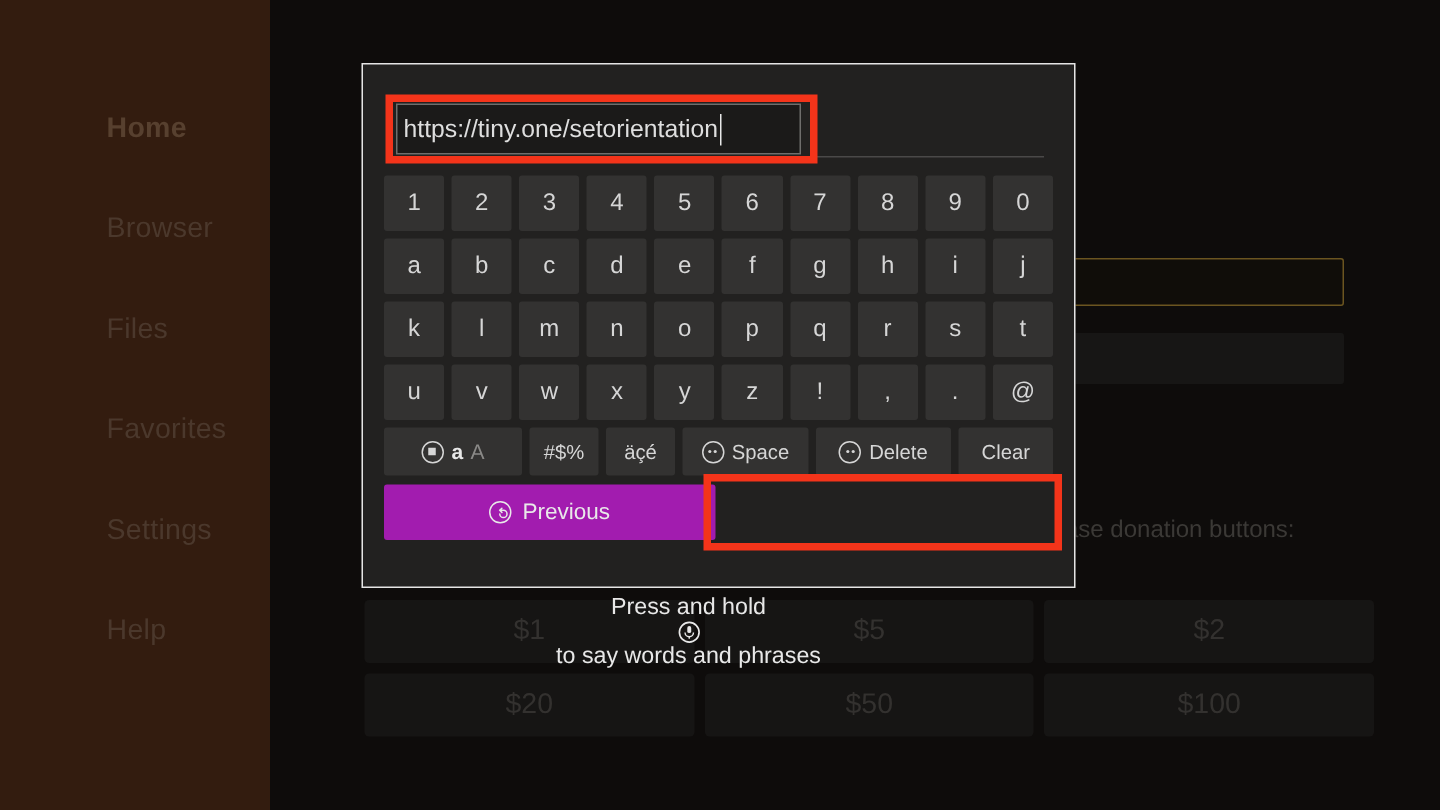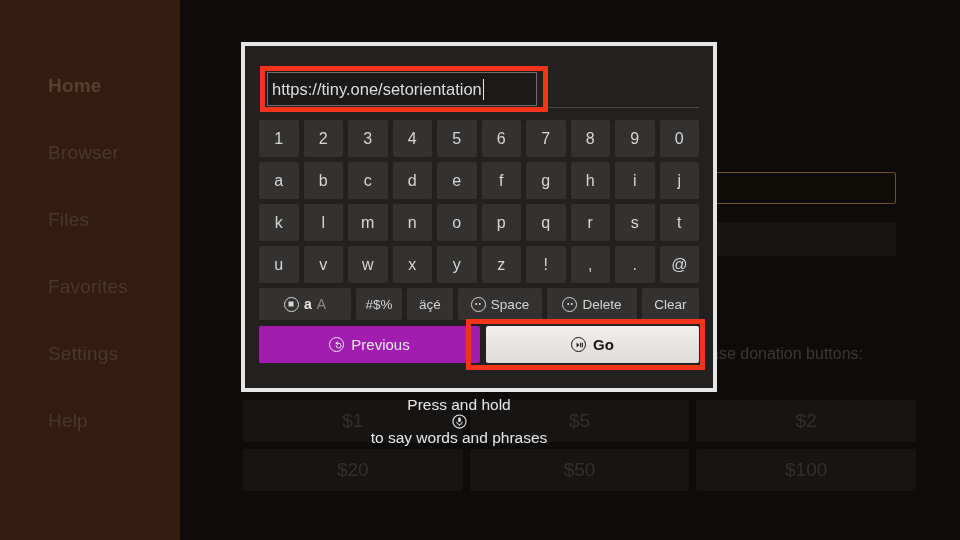--- a/index.html
+++ b/index.html
@@ -25,21 +25,21 @@
     left: 0; top: 0;
     width: 180px;
     height: 540px;
     background: #331c0f;
     padding-top: 52px;
   }
   .side-item {
     height: 67px;
     display: flex;
     align-items: center;
-    padding-left: 48px;
+    padding-left: 71px;
     font-size: 19px;
     color: #4b382c;
     letter-spacing: .2px;
   }
   .side-item.active {
     color: #57402f;
     font-weight: bold;
   }
 
   
@@ -116,21 +116,21 @@
     vertical-align: -2px;
   }
 
   
   .kb-modal {
     position: absolute;
     left: 241px; top: 42px;
     width: 476px;
     height: 350px;
     background: #222120;
-    border: 4px solid #e5e5e5;
+    border: 1px solid #e5e5e5;
     z-index: 20;
     padding: 12px 14px 0 14px;
   }
 
   .input-wrap {
     position: relative;
     height: 44px;
     margin: 14px 0 4px 0;
   }
   .url-field {
@@ -432,30 +432,20 @@
 
         <div class="act-prev">
           <span class="rc">
             <svg viewBox="0 0 12 12" width="12" height="12">
               <path d="M7.6 4.2H5.1M5.1 4.2l1.5-1.4M5.1 4.2l1.5 1.4M7.6 4.2a2.4 2.4 0 1 1-2.4 2.4" fill="none" stroke="currentColor" stroke-width="1" stroke-linecap="round" stroke-linejoin="round"></path>
             </svg>
           </span>
           <span>Previous</span>
         </div>
 
-        <div class="act-go">
-          <span class="rc">
-            <svg viewBox="0 0 12 12" width="12" height="12">
-              <path d="M3.6 3.6L6.3 6 3.6 8.4Z" fill="currentColor"></path>
-              <rect x="7.1" y="3.7" width="1.05" height="4.6" fill="currentColor"></rect>
-              <rect x="8.8" y="3.7" width="1.05" height="4.6" fill="currentColor"></rect>
-            </svg>
-          </span>
-          <span>Go</span>
-        </div>
 
         <div class="hl-box-go"></div>
       </div>
 
     </div>
   </div>
 
 </div>
 
 </body></html>

